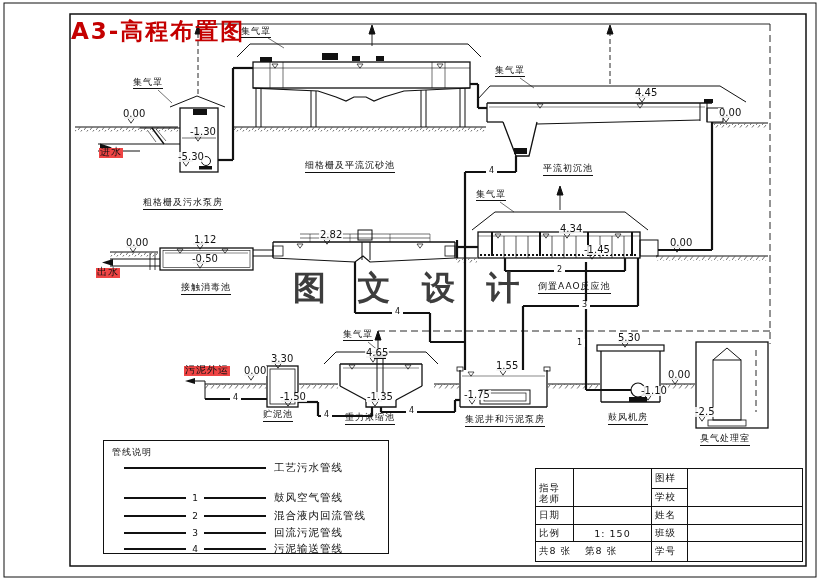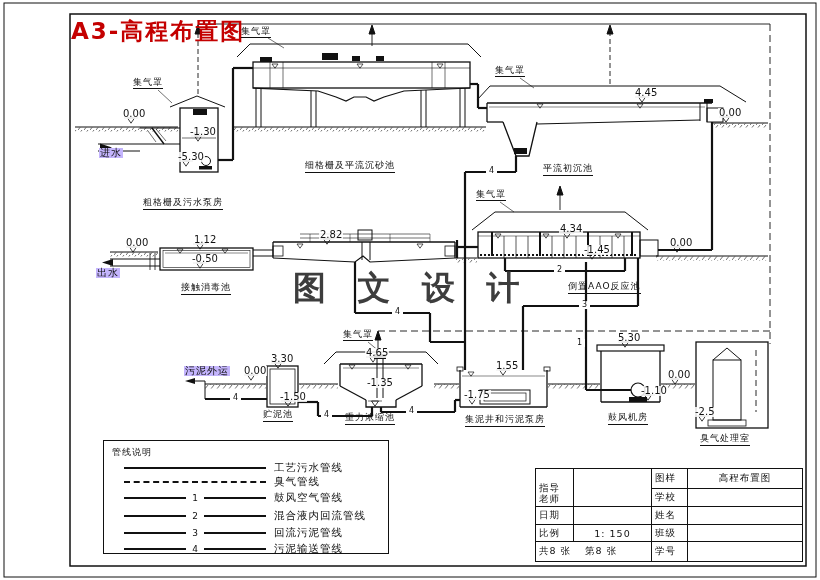--- a/index.html
+++ b/index.html
@@ -2,21 +2,21 @@
 <html><head>
 <meta charset="utf-8">
 <style>
   html,body{margin:0;padding:0;background:#fff;}
   #sheet{position:relative;width:820px;height:580px;background:#fff;overflow:hidden;
          font-family:"DejaVu Sans","Liberation Sans",sans-serif;color:#111;}
   #linework{position:absolute;left:0;top:0;}
   .lbl{position:absolute;white-space:nowrap;line-height:1;color:#111;}
   .unit{font-size:9px;border-bottom:1.2px solid #111;padding-bottom:2px;letter-spacing:1px;}
   .hood{font-size:9px;border-bottom:1px solid #111;padding-bottom:1px;letter-spacing:1px;}
-  .flow{font-size:10px;letter-spacing:1px;background:#c4b5fd;padding:0 1px;}
+  .flow{font-size:10px;letter-spacing:1px;background:#ef4444;padding:0 1px;font-family:Liberation Mono, monospace;}
   .elev{font-size:10px;background:rgba(255,255,255,.85);padding:0 1px;}
   .pnum{font-size:8px;background:#fff;padding:0 3px;}
   .title-red{position:absolute;left:71px;top:16px;font-size:23px;font-weight:bold;
              color:#c40000;letter-spacing:2px;}
   .watermark{position:absolute;left:293px;top:266px;font-size:33px;font-weight:600;
              color:#3d3d3d;letter-spacing:10px;}
   
   .legend{position:absolute;left:103px;top:440px;width:286px;height:114px;
           border:1.5px solid #111;box-sizing:border-box;}
   .legend-title{position:absolute;left:8px;top:5px;font-size:9px;letter-spacing:1px;}
@@ -363,21 +363,21 @@
 <div class="lbl hood" style="left:133px;top:78px">集气罩</div>
 <div class="lbl hood" style="left:241px;top:27px">集气罩</div>
 <div class="lbl hood" style="left:495px;top:66px">集气罩</div>
 <div class="lbl hood" style="left:476px;top:190px">集气罩</div>
 <div class="lbl hood" style="left:343px;top:330px">集气罩</div>
 
 <div class="lbl unit" style="left:305px;top:161px">细格栅及平流沉砂池</div>
 <div class="lbl unit" style="left:543px;top:164px">平流初沉池</div>
 <div class="lbl unit" style="left:143px;top:198px">粗格栅及污水泵房</div>
 <div class="lbl unit" style="left:181px;top:283px">接触消毒池</div>
-<div class="lbl unit" style="left:568px;top:282px">倒置AAO反应池</div>
+<div class="lbl unit" style="left:538px;top:282px">倒置AAO反应池</div>
 <div class="lbl unit" style="left:263px;top:410px">贮泥池</div>
 <div class="lbl unit" style="left:345px;top:413px">重力浓缩池</div>
 <div class="lbl unit" style="left:465px;top:415px">集泥井和污泥泵房</div>
 <div class="lbl unit" style="left:608px;top:413px">鼓风机房</div>
 <div class="lbl unit" style="left:700px;top:434px">臭气处理室</div>
 
 <div class="lbl flow" style="left:99px;top:148px">进水</div>
 <div class="lbl flow" style="left:96px;top:268px">出水</div>
 <div class="lbl flow" style="left:184px;top:366px">污泥外运</div>
 
@@ -390,21 +390,21 @@
 <span class="lbl elev" style="left:583px;top:245px">-1.45</span>
 <span class="lbl elev" style="left:669px;top:238px">0.00</span>
 <span class="lbl elev" style="left:125px;top:238px">0.00</span>
 <span class="lbl elev" style="left:193px;top:235px">1.12</span>
 <span class="lbl elev" style="left:191px;top:254px">-0.50</span>
 <span class="lbl elev" style="left:319px;top:230px">2.82</span>
 <span class="lbl elev" style="left:270px;top:354px">3.30</span>
 <span class="lbl elev" style="left:243px;top:366px">0.00</span>
 <span class="lbl elev" style="left:279px;top:392px">-1.50</span>
 <span class="lbl elev" style="left:365px;top:348px">4.65</span>
-<span class="lbl elev" style="left:366px;top:378px">-1.35</span>
+<span class="lbl elev" style="left:366px;top:392px">-1.35</span>
 <span class="lbl elev" style="left:495px;top:361px">1.55</span>
 <span class="lbl elev" style="left:463px;top:390px">-1.75</span>
 <span class="lbl elev" style="left:617px;top:333px">5.30</span>
 <span class="lbl elev" style="left:640px;top:386px">-1.10</span>
 <span class="lbl elev" style="left:667px;top:370px">0.00</span>
 <span class="lbl elev" style="left:694px;top:407px">-2.5</span>
 
 <span class="lbl pnum" style="left:486px;top:167px">4</span>
 <span class="lbl pnum" style="left:392px;top:308px">4</span>
 <span class="lbl pnum" style="left:230px;top:394px">4</span>
@@ -415,26 +415,20 @@
 <span class="lbl pnum" style="left:574px;top:339px">1</span>
 
 <div class="legend">
   <div class="legend-title">管线说明</div>
   <div class="lrow" style="top:20px">
     <span class="lsample">
           <span class="lseg thin"></span>
         </span>
     <span class="llab">工艺污水管线</span>
   </div>
-  <div class="lrow" style="top:34px">
-    <span class="lsample">
-          <span class="lseg dash"></span>
-        </span>
-    <span class="llab">臭气管线</span>
-  </div>
   <div class="lrow" style="top:50px">
     <span class="lsample">
           <span class="lseg"></span>
           <span class="lnum">1</span>
           <span class="lseg"></span>
         </span>
     <span class="llab">鼓风空气管线</span>
   </div>
   <div class="lrow" style="top:68px">
     <span class="lsample">
@@ -461,21 +455,20 @@
     <span class="llab">污泥输送管线</span>
   </div>
 </div>
 
 <div class="tblock">
   <div class="tcell" style="grid-column:1;grid-row:1/3">
         <span class="wrap2">指导老师</span>
       </div>
   <div class="tcell" style="grid-column:2;grid-row:1/3"></div>
   <div class="tcell" style="grid-column:3;grid-row:1">图样</div>
-  <div class="tcell noR center" style="grid-column:4;grid-row:1">高程布置图</div>
   <div class="tcell" style="grid-column:3;grid-row:2">学校</div>
   <div class="tcell noR" style="grid-column:4;grid-row:2"></div>
   <div class="tcell" style="grid-column:1;grid-row:3">日期</div>
   <div class="tcell" style="grid-column:2;grid-row:3"></div>
   <div class="tcell" style="grid-column:3;grid-row:3">姓名</div>
   <div class="tcell noR" style="grid-column:4;grid-row:3"></div>
   <div class="tcell" style="grid-column:1;grid-row:4">比例</div>
   <div class="tcell center" style="grid-column:2;grid-row:4">1: 150</div>
   <div class="tcell" style="grid-column:3;grid-row:4">班级</div>
   <div class="tcell noR" style="grid-column:4;grid-row:4"></div>

